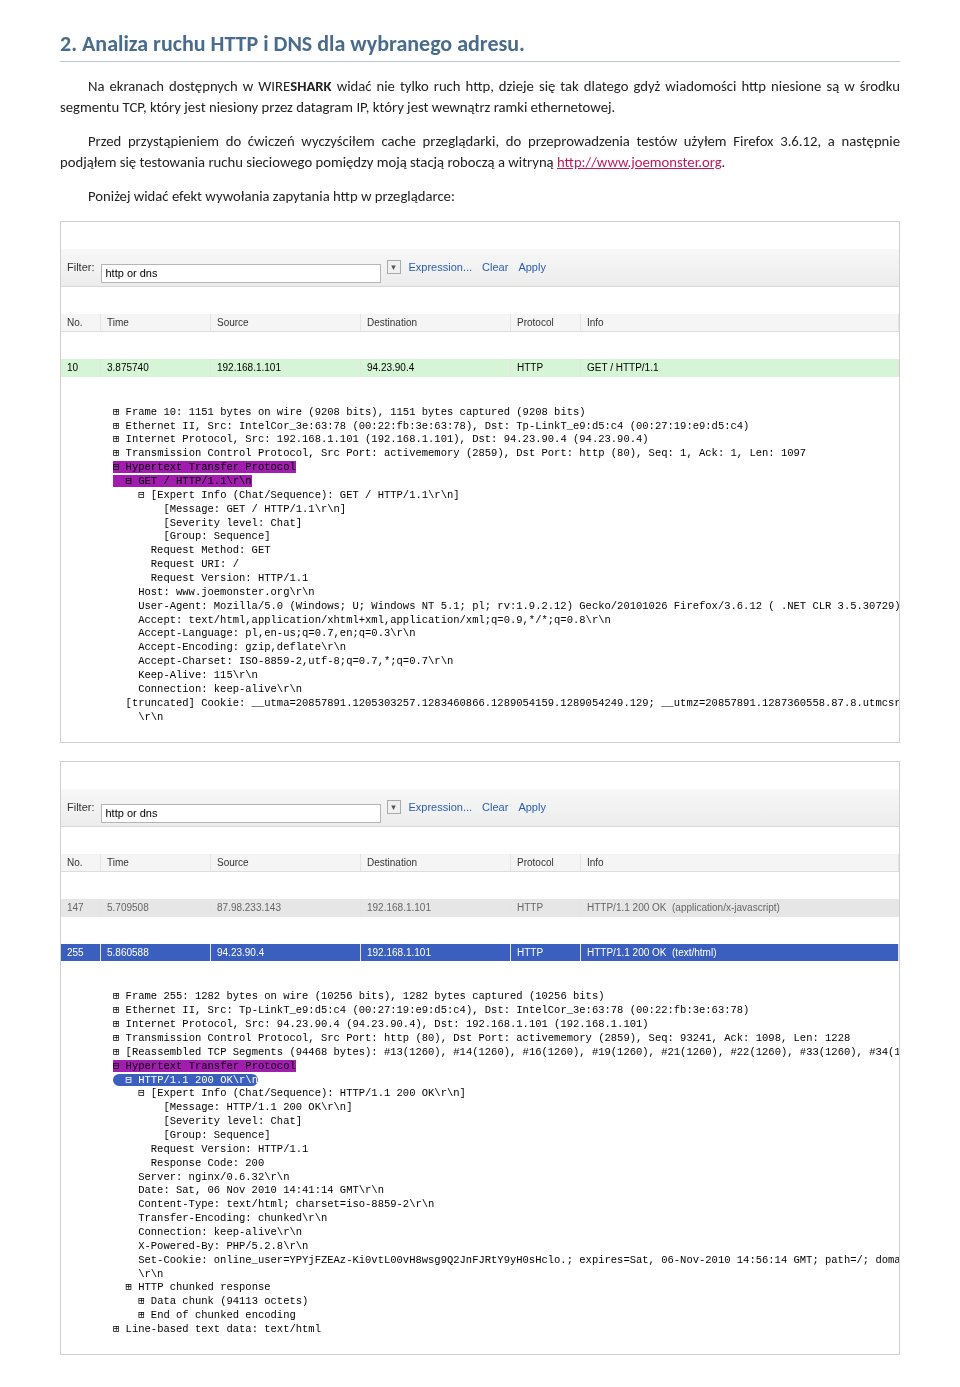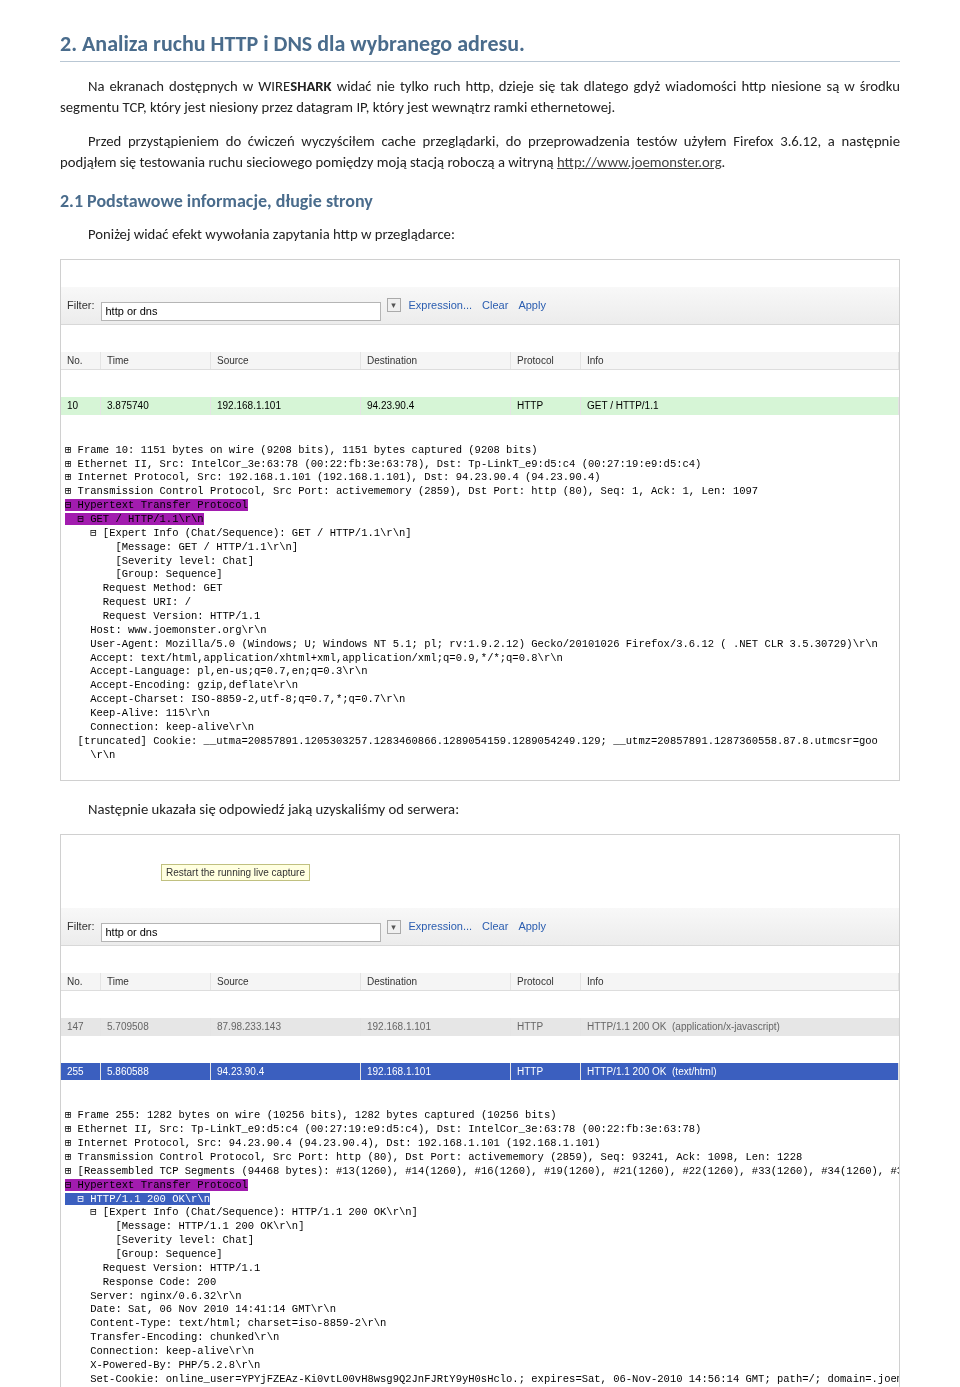--- a/index.html
+++ b/index.html
@@ -25,21 +25,21 @@
   }
   .p {
     font-size: 14.7px;
     color: #222;
     line-height: 1.4;
     text-align: justify;
     margin: 0 0 14px 0;
     text-indent: 28px;
   }
   .bold { font-weight: 700; }
-  .link { color: #404040; text-decoration: underline; }
+  .link { color: #be185d; text-decoration: underline; }
   .h2 {
     font-size: 18px;
     font-weight: 700;
     color: #4a6c8c;
     margin: 18px 0 12px 0;
   }
 
   
   .ws-panel {
     border: 1px solid #d0d0d0;
@@ -106,23 +106,24 @@
   .ws-row.green { background:#d6f5d6; }
   .ws-row.gray { background:#e6e6e6; color:#666;}
   .ws-row.sel { background:#3b5fbf; color:#fff; }
   .ws-details {
     background:#fff;
     font-family: "Lucida Console","Courier New",monospace;
     font-size:10.5px;
     padding:2px 4px 4px 4px;
     line-height: 1.32;
     white-space: pre;
+    margin-left: 48px;
   }
   .ws-hl-blue { background:#a21caf; }
-  .ws-hl-sel { background:#3b5fbf; color:#fff; }
+  .ws-hl-sel { background:#3b5fbf; color:#fff;border-radius:6px; }
   .tooltip-bar{
     background:#ffffe0;
     border:1px solid #c0c080;
     font-size:10px;
     padding:1px 4px;
     display:inline-block;
     margin:2px 0 0 100px;
     color:#333;
   }
 </style>
@@ -133,21 +134,20 @@
 <h2 class="h1">2.  Analiza ruchu HTTP i DNS dla wybranego adresu.</h2>
 
 <p class="p">
   <span>Na ekranach dostępnych w WIRE</span><span class="bold">SHARK</span><span> widać nie tylko ruch http, dzieje się tak dlatego gdyż wiadomości http niesione są w środku segmentu TCP, który jest niesiony przez datagram IP, który jest wewnątrz ramki ethernetowej.</span>
 </p>
 
 <p class="p">
   <span>Przed przystąpieniem do ćwiczeń wyczyściłem cache przeglądarki, do przeprowadzenia testów użyłem Firefox 3.6.12, a następnie podjąłem się testowania ruchu sieciowego pomiędzy moją stacją roboczą a witryną </span><a class="link">http://www.joemonster.org</a><span>.</span>
 </p>
 
-<h3 class="h2">2.1 Podstawowe informacje, długie strony</h3>
 
 <p class="p">Poniżej widać efekt wywołania zapytania http w przeglądarce:</p>
 
 <div class="ws-panel">
   <div class="ws-toolbar">
     <span class="ws-filter-label">Filter:</span>
     <input class="ws-filter-input" value="http or dns" style="">
     <span class="ws-dd">▾</span>
     <span class="ws-btn">Expression...</span>
     <span class="ws-btn">Clear</span>
@@ -187,24 +187,22 @@
     Accept: text/html,application/xhtml+xml,application/xml;q=0.9,*/*;q=0.8\r\n
     Accept-Language: pl,en-us;q=0.7,en;q=0.3\r\n
     Accept-Encoding: gzip,deflate\r\n
     Accept-Charset: ISO-8859-2,utf-8;q=0.7,*;q=0.7\r\n
     Keep-Alive: 115\r\n
     Connection: keep-alive\r\n
   [truncated] Cookie: __utma=20857891.1205303257.1283460866.1289054159.1289054249.129; __utmz=20857891.1287360558.87.8.utmcsr=goo
     \r\n</span></div>
 </div>
 
-<p class="p">Następnie ukazała się odpowiedź jaką uzyskaliśmy od serwera:</p>
 
 <div class="ws-panel">
-  <div style="text-align:left;"><span class="tooltip-bar">Restart the running live capture</span></div>
   <div class="ws-toolbar">
     <span class="ws-filter-label">Filter:</span>
     <input class="ws-filter-input" value="http or dns" style="">
     <span class="ws-dd">▾</span>
     <span class="ws-btn">Expression...</span>
     <span class="ws-btn">Clear</span>
     <span class="ws-btn">Apply</span>
   </div>
   <div class="ws-header">
     <div class="ws-col no">No.</div>

